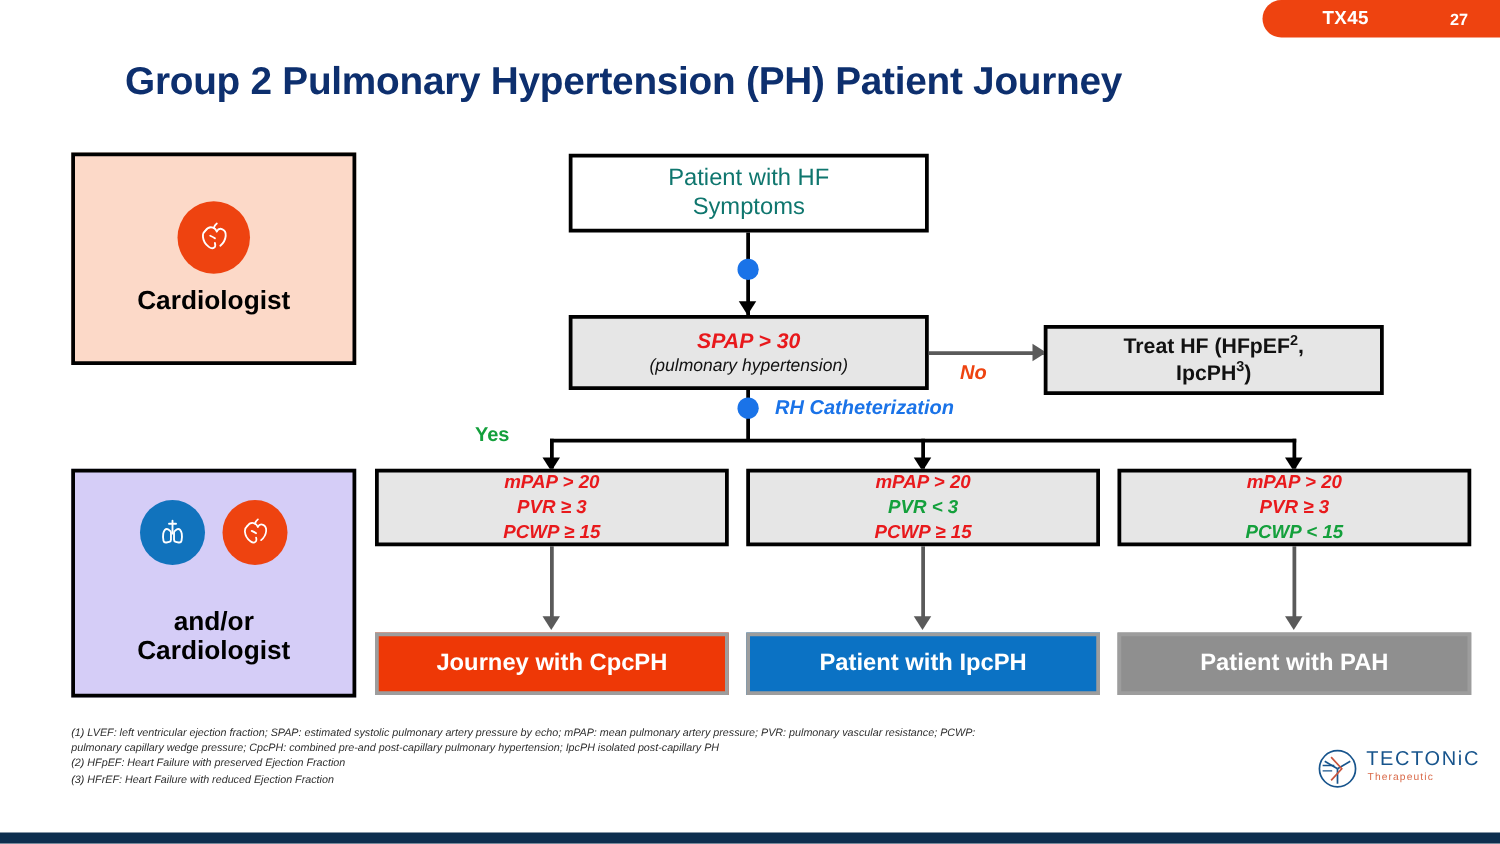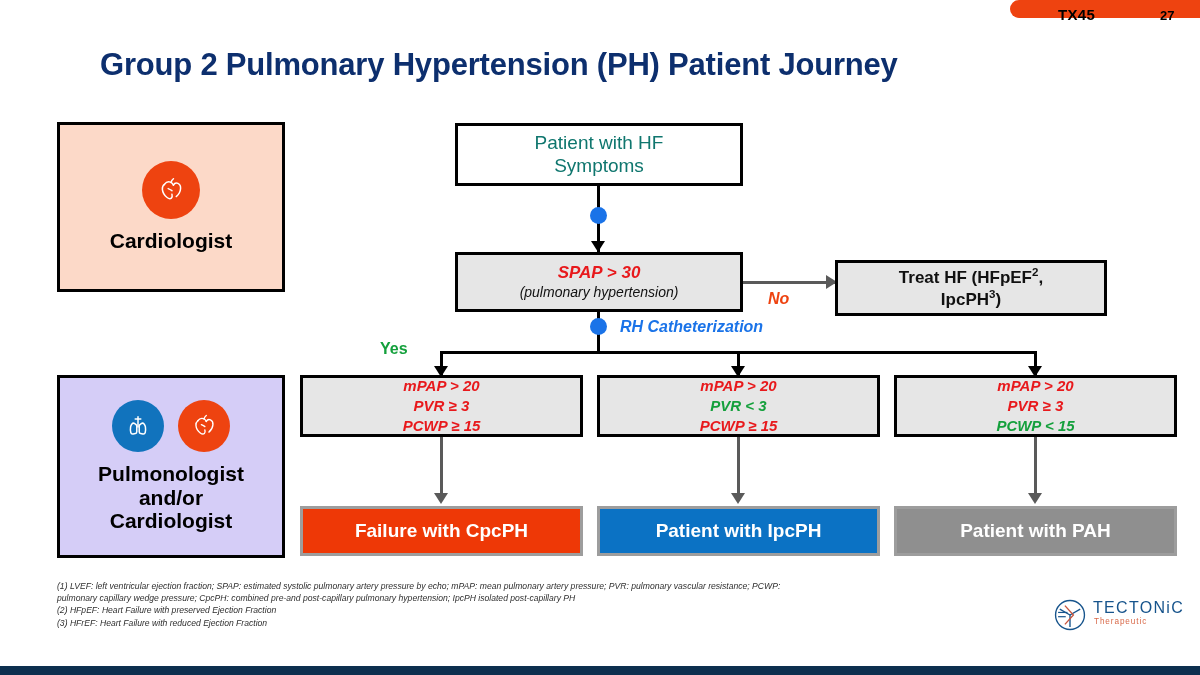--- a/index.html
+++ b/index.html
@@ -7,25 +7,25 @@
     width:1200px;height:675px;
     background:#ffffff;
     font-family:"Liberation Sans", sans-serif;
     overflow:hidden;
     position:relative;
   }
   .slide{position:relative;width:1200px;height:675px;background:#fff;overflow:hidden;}
 
   
   .badge{
-    position:absolute;top:0px;left:1010px;width:190px;height:18px;
+    position:absolute;top:0px;left:1010px;width:190px;height:30px;
     background:#ee4310;
     border-bottom-left-radius:15px;border-top-left-radius:15px;
     display:flex;align-items:center;
-    color:#000000;
+    color:#ffffff;
   }
   .badge .code{
     font-weight:bold;font-size:15px;letter-spacing:.3px;
     position:absolute;left:48px;top:6px;
   }
   .badge .pageno{
     font-weight:bold;font-size:13px;
     position:absolute;left:150px;top:8px;
   }
 
@@ -193,21 +193,21 @@
         <svg width="28" height="28" viewBox="0 0 32 32" fill="none" stroke="#ffffff" stroke-width="1.6" stroke-linecap="round" stroke-linejoin="round">
           <path d="M9 10c-1.6 1.2-2.4 3.2-2.2 5.4.3 3.6 2.4 6.6 5 8.6 1.6 1.2 3.4 1.6 4.6.6 1.2-1 1-2.6.6-4"></path>
           <path d="M9 10c1.4-2 4-3.2 6.4-2.4 1.6.5 2.6 1.8 3.2 3.2"></path>
           <path d="M18.6 10.8c1-1.8 3-2.6 4.8-1.8 2 .9 3 3.2 2.8 5.6-.3 3.4-2.2 6.4-4.6 8.4"></path>
           <path d="M13 14.5c1.4.6 2.8 1.2 4 2.2"></path>
           <path d="M16 8c.4-1.6 1.2-3 2.6-4"></path>
         </svg>
       </span>
     </div>
     <div class="role-label">
-      <span>Pulmonologist</span><br>
+      <br>
       <span>and/or</span><br>
       <span>Cardiologist</span>
     </div>
   </div>
 
   <div class="fbox box-white" id="box-patient-hf">
     <div class="ln">Patient with HF</div>
     <div class="ln">Symptoms</div>
   </div>
 
@@ -262,21 +262,21 @@
     <div class="ln green">PCWP &lt; 15</div>
   </div>
 
   <div class="ln-v gray" style="left:440px;top:437px;height:58px;"></div>
   <div class="arrow-down gray" style="left:434px;top:493px;"></div>
   <div class="ln-v gray" style="left:737px;top:437px;height:58px;"></div>
   <div class="arrow-down gray" style="left:731px;top:493px;"></div>
   <div class="ln-v gray" style="left:1034px;top:437px;height:58px;"></div>
   <div class="arrow-down gray" style="left:1028px;top:493px;"></div>
 
-  <div class="outcome" id="out-cpcph">Failure with CpcPH</div>
+  <div class="outcome" id="out-cpcph">Journey with CpcPH</div>
   <div class="outcome" id="out-pah">Patient with PAH</div>
   <div class="outcome" id="out-ipcph">Patient with IpcPH</div>
 
   <div class="footnotes">
     <p>(1) LVEF: left ventricular ejection fraction; SPAP: estimated systolic pulmonary artery pressure by echo; mPAP: mean pulmonary artery pressure; PVR: pulmonary vascular resistance; PCWP: pulmonary capillary wedge pressure; CpcPH: combined pre-and post-capillary pulmonary hypertension; IpcPH isolated post-capillary PH</p>
     <p>(2) HFpEF: Heart Failure with preserved Ejection Fraction</p>
     <p>(3) HFrEF: Heart Failure with reduced Ejection Fraction</p>
   </div>
 
   <div class="logo">

